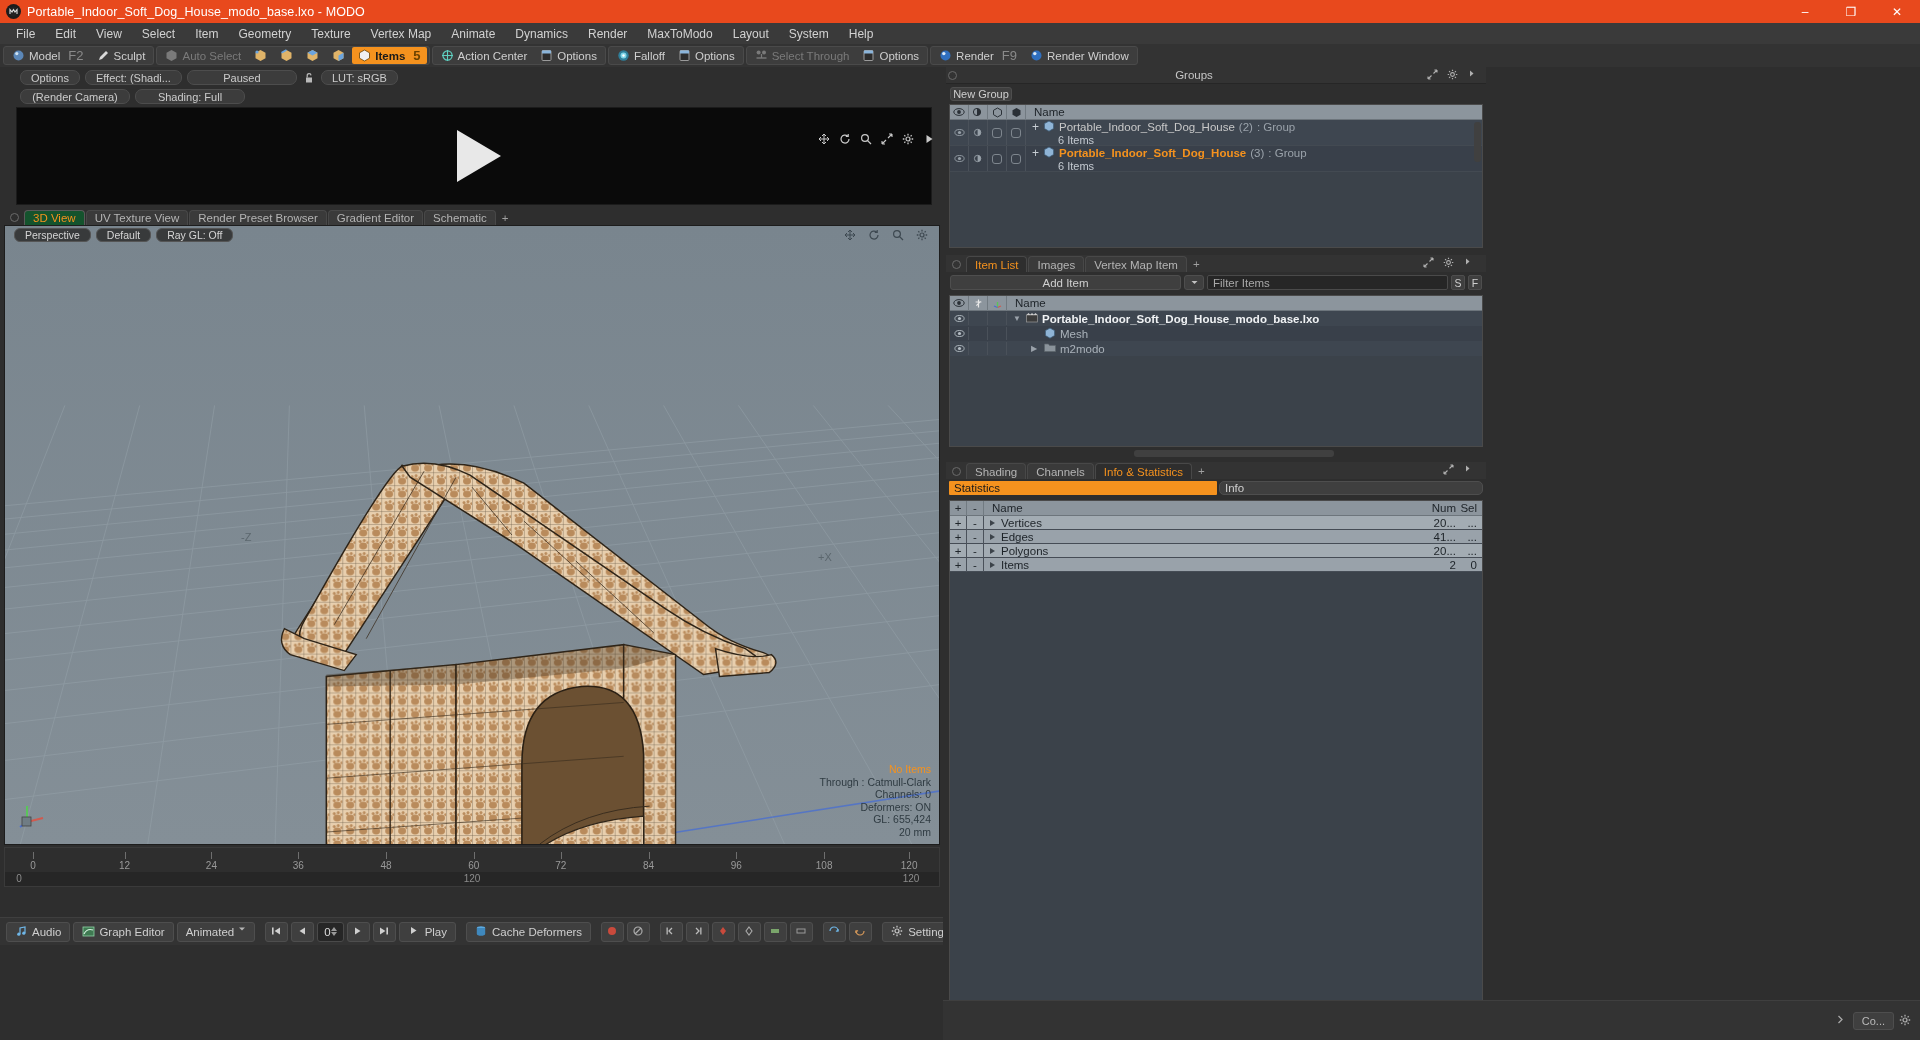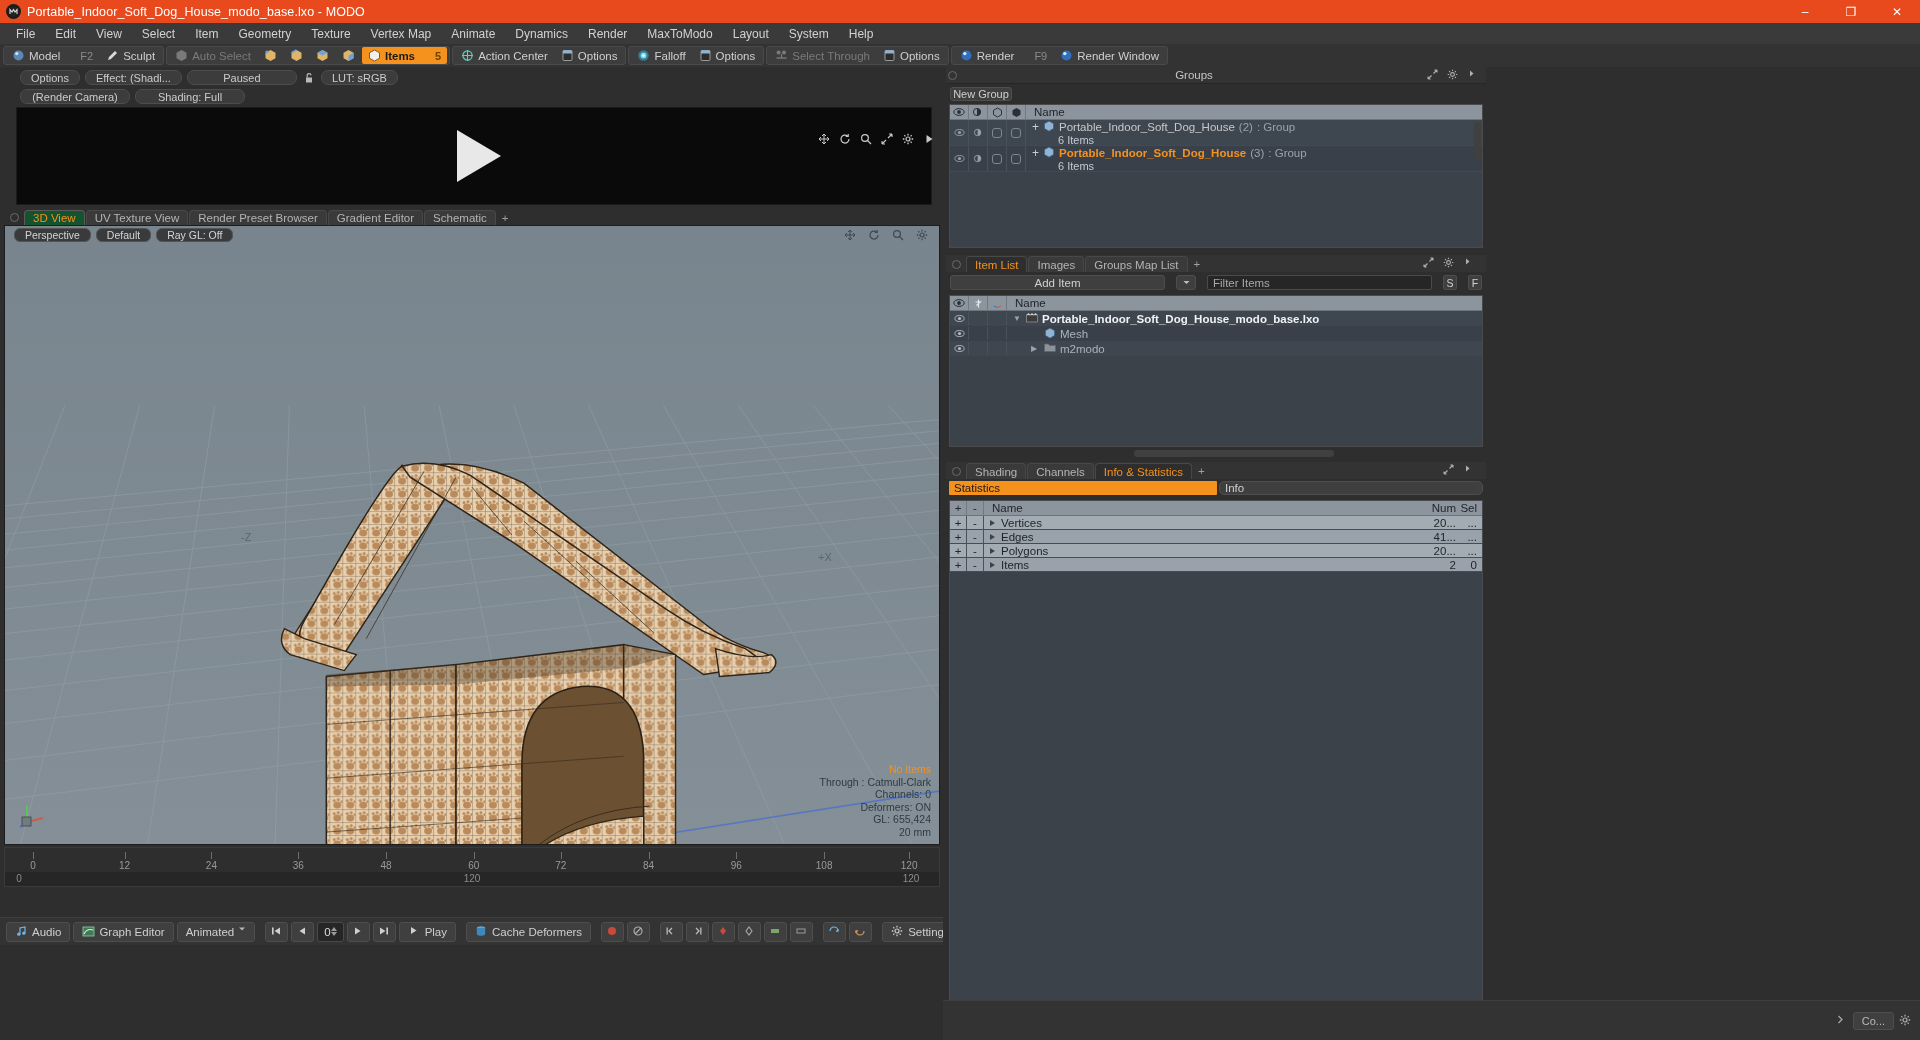--- a/index.html
+++ b/index.html
@@ -51,21 +51,21 @@
     background: #3d3d3d; border: 1px solid #4a4a4a; border-radius: 3px;
     padding: 0 2px; gap: 1px;
   }
   .tbtn {
     display: flex; align-items: center; gap: 4px; height: 17px;
     padding: 0 6px; border-radius: 2px; color: #cfcfcf; font-size: 11.5px;
     white-space: nowrap;
   }
   .tbtn.dim { color: #7a7a7a; }
   .tbtn.active { background: #f5921e; color: #1a1a1a; font-weight: bold; }
-  .tbtn .key { color: #8a8a8a; font-size: 11px; margin-left: 16px; }
+  .tbtn .key { color: #8a8a8a; font-size: 13px; margin-left: 4px; }
   .tbtn.active .key { color: #6b4200; }
   .ico { width: 13px; height: 13px; display:inline-block; flex: 0 0 13px; }
   .ico svg { display:block; }
 
   
   .leftcol { position: absolute; left: 0; top: 67px; width: 943px; height: 973px; background:#2e2e2e; }
 
   
   .preview-panel { position:absolute; left:4px; top:0px; width:936px; height:75px; background:#2e2e2e; }
   .pv-row { display:flex; align-items:center; gap:5px; padding:3px 16px 0 16px; }
@@ -207,21 +207,21 @@
   .gname-sub { font-size:11px; color:#c4cad1; padding-left:26px; }
   .dim2 { color:#9aa2aa; }
   .orange { color:#f5921e; font-weight:bold; }
 
   .btn-newgroup {
     height:14px; margin:3px 0 3px 4px; width:62px; background:#3f3f3f;
     border:1px solid #4e4e4e; border-radius:3px; font-size:11px;
     color:#cfcfcf; display:flex; align-items:center; justify-content:center;
   }
 
-  .additem-row { display:flex; gap:11px; padding:3px 4px; }
+  .additem-row { display:flex; gap:3px; padding:3px 4px; }
   .additem {
     flex:1; height:15px; background:#3f3f3f; border:1px solid #4e4e4e;
     border-radius:3px; font-size:11.5px; color:#cfcfcf;
     display:flex; align-items:center; justify-content:center;
   }
   .additem-arrow {
     width:20px; height:15px; background:#3f3f3f; border:1px solid #4e4e4e;
     border-radius:3px; display:flex; align-items:center; justify-content:center;
   }
   .filterbox {
@@ -1022,21 +1022,21 @@
           </div>
       </div>
       <div class="scrollbar-v" style="right:5px; top:55px; height:40px;"></div>
     </div>
 
     <div class="panel" style="left:3px; top:188px; width:540px; height:205px;">
       <div class="tabrow" id="itemtabs">
         <span class="dot-handle"></span>
       <div class="ptab active">Item List</div>
           <div class="ptab">Images</div>
-          <div class="ptab">Groups Map List</div>
+          <div class="ptab">Vertex Map Item</div>
           <div class="ptab plus">+</div>
         </div>
       <div class="panel-btns" style="position:absolute; right:4px; top:2px;">
         <span class="ico">
             <svg width="11" height="11" viewBox="0 0 11 11">
               <path d="M10 1L6.5 4.5M10 1H7.4M10 1v2.6M1 10l3.5-3.5M1 10h2.6M1 10V7.4" stroke="#b0b0b0" stroke-width="1.1" fill="none"></path>
             </svg>
           </span>
         <span class="ico">
             <svg width="11" height="11" viewBox="0 0 11 11">

